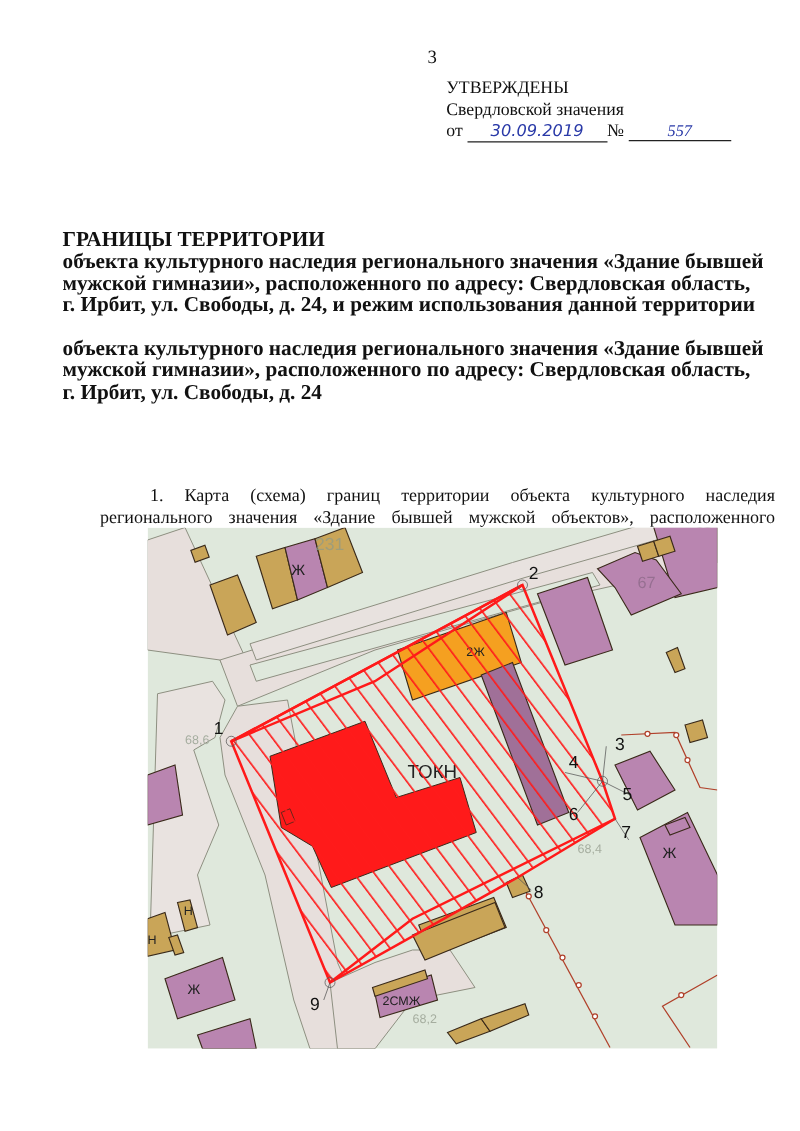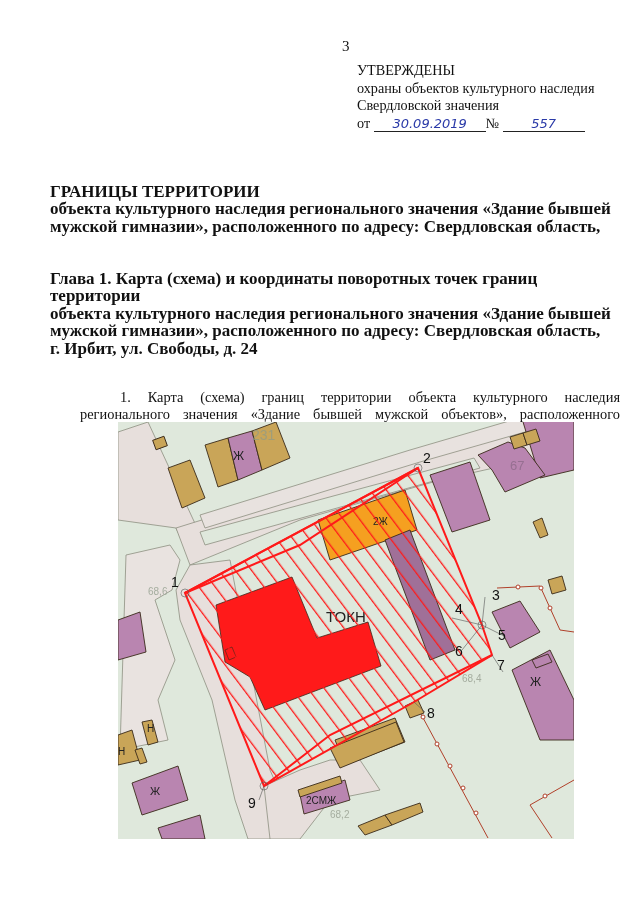--- a/index.html
+++ b/index.html
@@ -19,37 +19,36 @@
   .map svg{display:block;}
   .lbl{font-family:"Liberation Sans","DejaVu Sans",sans-serif;}
 </style>
 </head>
 <body>
 
 <div class="abs page-num">3</div>
 
 <div class="abs approve">
   <div>УТВЕРЖДЕНЫ</div>
-  <div>охраны объектов культурного наследия</div>
   <div>Свердловской значения</div>
   <div>
     <span>от</span>
     <span class="uline hand" style="width:112px;">30.09.2019</span><span>№</span>
-    <span class="uline hand" style="width:82px;">557</span>
+    <span class="uline hand" style="width:82px;font-family:Liberation Serif, serif;">557</span>
   </div>
 </div>
 
 <div class="abs title" style="top:183px;">
   <div>ГРАНИЦЫ ТЕРРИТОРИИ</div>
   <div>объекта культурного наследия регионального значения «Здание бывшей</div>
   <div>мужской гимназии», расположенного по адресу: Свердловская область,</div>
+  <div>г. Ирбит, ул. Свободы, д. 24, и режим использования данной территории</div>
 </div>
 
 <div class="abs title" style="top:270px;">
-  <div>Глава 1. Карта (схема) и координаты поворотных точек границ территории</div>
   <div>объекта культурного наследия регионального значения «Здание бывшей</div>
   <div>мужской гимназии», расположенного по адресу: Свердловская область,</div>
   <div>г. Ирбит, ул. Свободы, д. 24</div>
 </div>
 
 <div class="abs para" style="top:356px;margin-top:33px;">
   <div class="l1">1. Карта (схема) границ территории объекта культурного наследия</div>
   <div class="l2">регионального значения «Здание бывшей мужской объектов», расположенного</div>
 </div>
 

